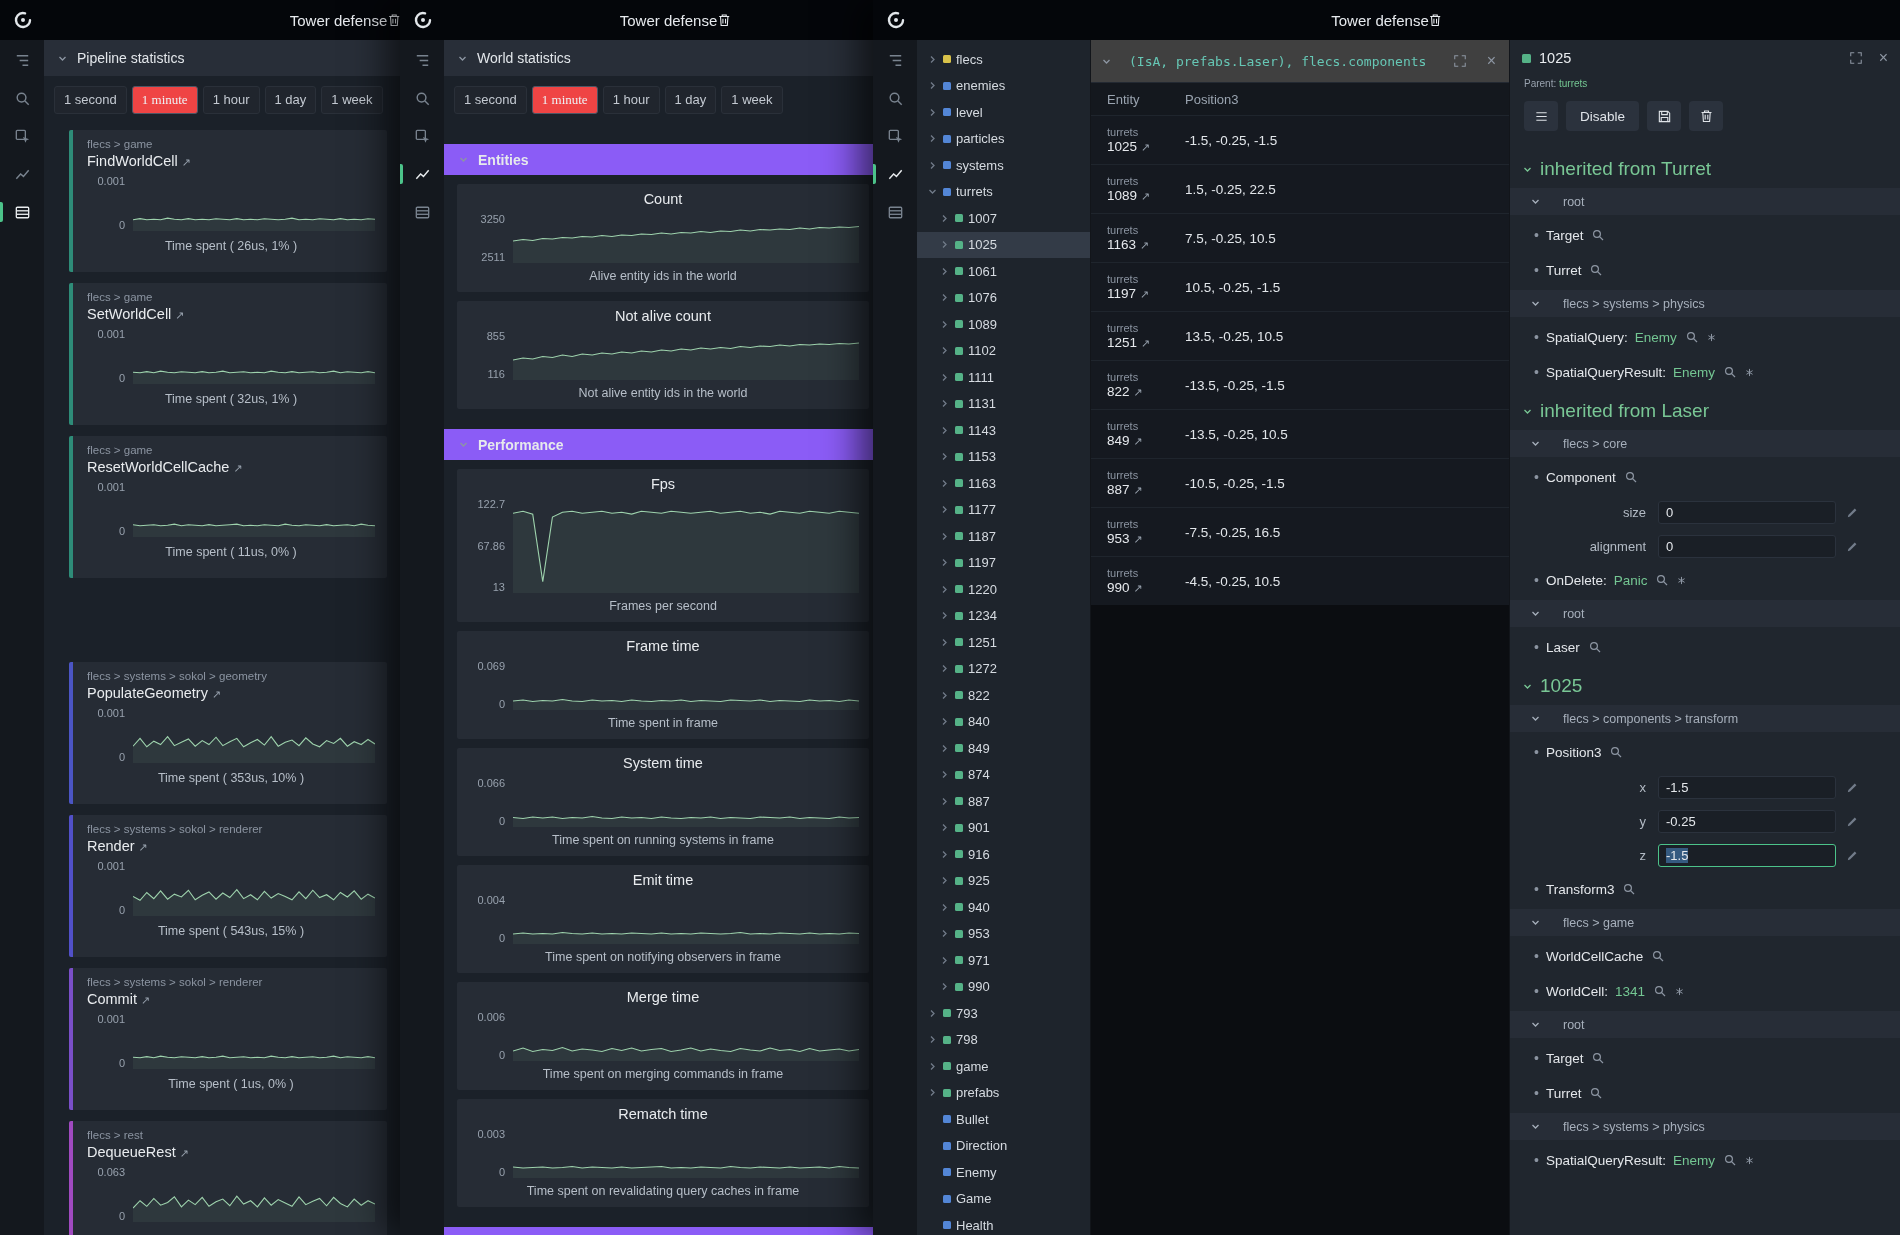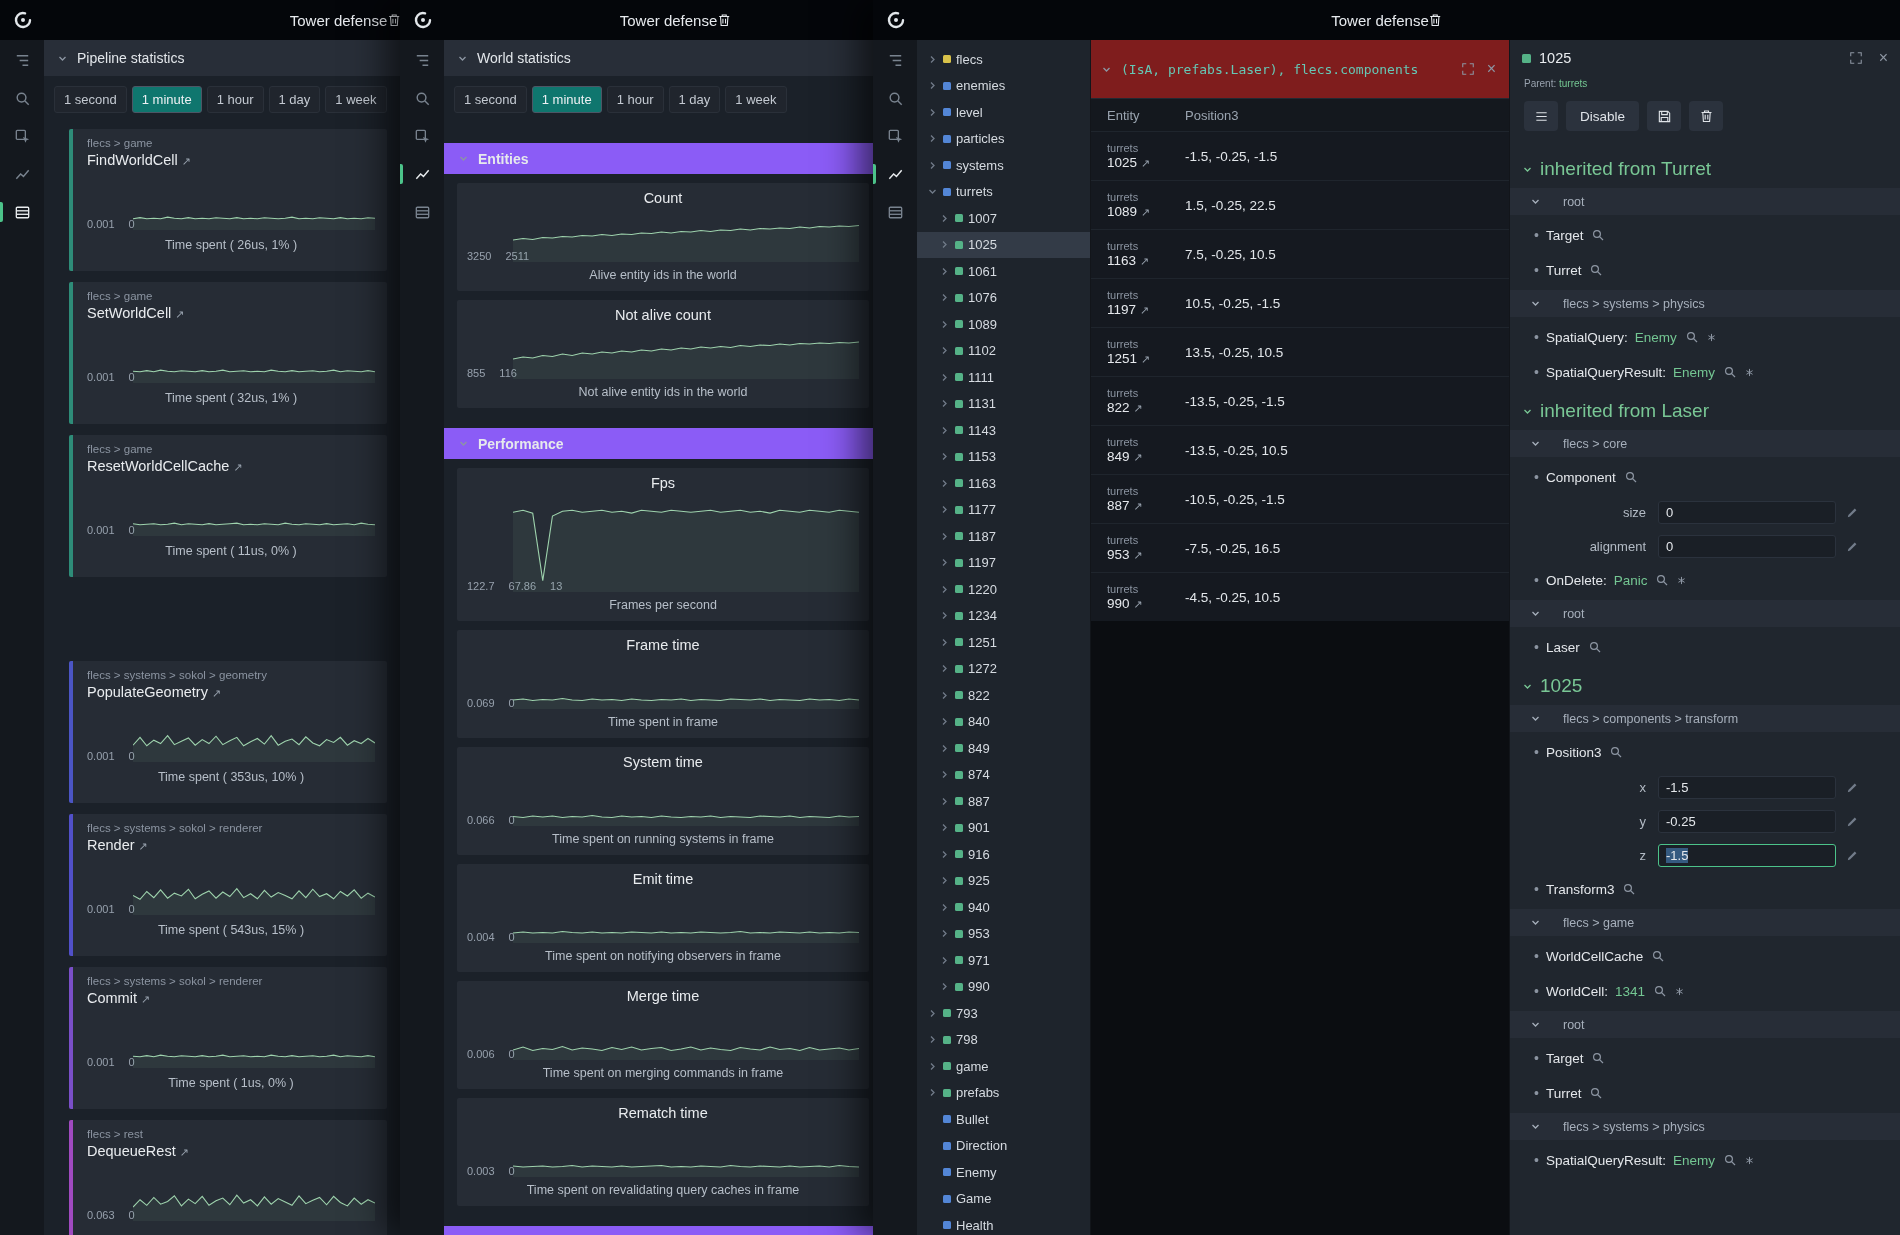--- a/index.html
+++ b/index.html
@@ -22,31 +22,31 @@
   .tb-ind{position:absolute;left:0;top:8px;width:3px;height:20px;background:#4cc38a;border-radius:0 2px 2px 0;}
 
   .content{position:absolute;top:40px;left:44px;right:0;bottom:0;overflow:hidden;background:#1b2129;}
 
   .panel-head{height:36px;background:#282e38;display:flex;align-items:center;gap:9px;padding:0 13px;color:#e2e6ea;font-size:14px;}
   .icn{display:inline-flex;align-items:center;color:inherit;}
   .chev-gray{color:#8d96a3;}
 
   .time-row{display:flex;gap:5px;padding:10px;}
   .time-btn{font-size:13px;color:#c3c9d1;background:#20252d;border:1px solid #2a3039;padding:5px 9px;border-radius:3px;white-space:nowrap;}
-  .time-btn.active{background:#0f766e;color:#eef1f4;border-color:#4d5665;}
+  .time-btn.active{background:#ef4444;color:#eef1f4;border-color:#4d5665;font-family:Liberation Serif, serif;}
 
   
   .pcard{position:relative;margin:6px 14px 11px 25px;width:318px;min-height:142px;background:#262c35;border-radius:2px;padding:8px 12px 10px 18px;box-sizing:border-box;}
   .pcard.gap-after{margin-bottom:84px;}
   .pstrip{position:absolute;left:0;top:0;bottom:0;width:4px;border-radius:2px 0 0 2px;}
   .crumb{font-size:11.5px;color:#8b94a1;}
   .cname{font-size:14.5px;color:#e9ecef;margin-top:3px;}
   .ext{color:#96a0ac;font-size:11px;margin-left:4px;}
   .chart-row{display:flex;margin-top:6px;}
-  .ylabels{width:46px;display:flex;flex-direction:row;justify-content:space-between;align-items:flex-end;padding-right:8px;font-size:11px;color:#97a1ad;box-sizing:border-box;gap:14px;}
+  .ylabels{width:46px;display:flex;flex-direction:column;justify-content:space-between;align-items:flex-end;padding-right:8px;font-size:11px;color:#97a1ad;box-sizing:border-box;}
   .spark{flex:1;height:56px;}
   .spark.tall{height:95px;}
   .caption{text-align:center;font-size:12.5px;color:#b7bfc9;margin-top:8px;}
 
   
   .section-head{height:31px;background:#8b5cf6;display:flex;align-items:center;gap:9px;padding:0 14px;margin-top:20px;color:#e6e9ec;font-size:14px;font-weight:bold;}
   .wcard{margin:9px 4px 9px 13px;width:412px;background:#262c35;border-radius:2px;padding:7px 10px 9px;box-sizing:border-box;}
   .wtitle{text-align:center;font-size:14.5px;color:#e9ecef;margin-bottom:3px;}
   .wcard .caption{margin-top:6px;}
   .wcard .spark{height:50px;}
@@ -57,21 +57,21 @@
   .titem{height:26.5px;display:flex;align-items:center;gap:5px;font-size:13px;color:#d6dbe1;padding-left:10px;box-sizing:border-box;}
   .titem.d1{padding-left:22px;}
   .titem.selected{background:#333b47;}
   .tchev{width:11px;color:#717b89;display:inline-flex;flex:none;}
   .sq{width:8px;height:8px;border-radius:1.5px;flex:none;}
   .sq.yellow{background:#d8c24a}.sq.blue{background:#5386d6}.sq.green{background:#55b287}
   .tlabel{white-space:nowrap;}
 
   
   .query{position:absolute;left:218px;top:40px;bottom:0;width:418px;background:#0b0d11;box-sizing:border-box;}
-  .qhead{height:42px;background:#7f1d1d;display:flex;align-items:center;gap:9px;padding:8px 10px;border-bottom:1px solid #232932;}
+  .qhead{height:42px;background:#404040;display:flex;align-items:center;gap:17px;padding:0 10px;border-bottom:1px solid #232932;}
   .qtext{flex:1;font-family:"DejaVu Sans Mono",monospace;font-size:13px;color:#66c7b5;white-space:nowrap;overflow:hidden;}
   .qh-ic{color:#8d96a3;}
   .qclose{color:#8d96a3;font-size:16px;line-height:1;padding:0 3px;}
   .qcols{height:32px;display:flex;align-items:center;background:#14181e;color:#9aa4b0;font-size:13px;}
   .qcol-entity{width:78px;padding-left:16px;flex:none;}
   .qrow{height:48px;display:flex;background:#151920;border-top:1px solid #1f252d;}
   .qrow .entc{width:78px;padding-left:16px;flex:none;display:flex;flex-direction:column;justify-content:center;gap:1px;}
   .grp{font-size:11px;color:#8b94a1;}
   .eid{font-size:13.5px;color:#e6e9ed;}
   .posc{flex:1;display:flex;align-items:center;font-size:13.5px;color:#e2e6ea;}

